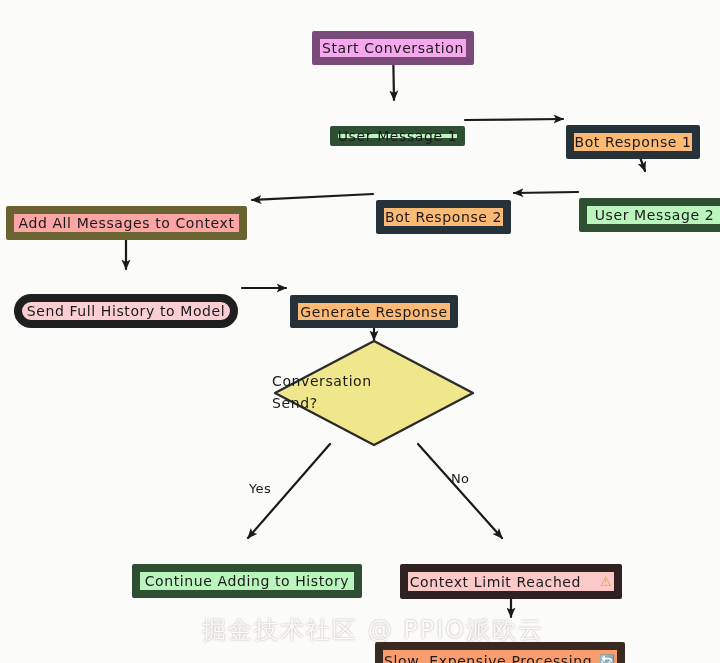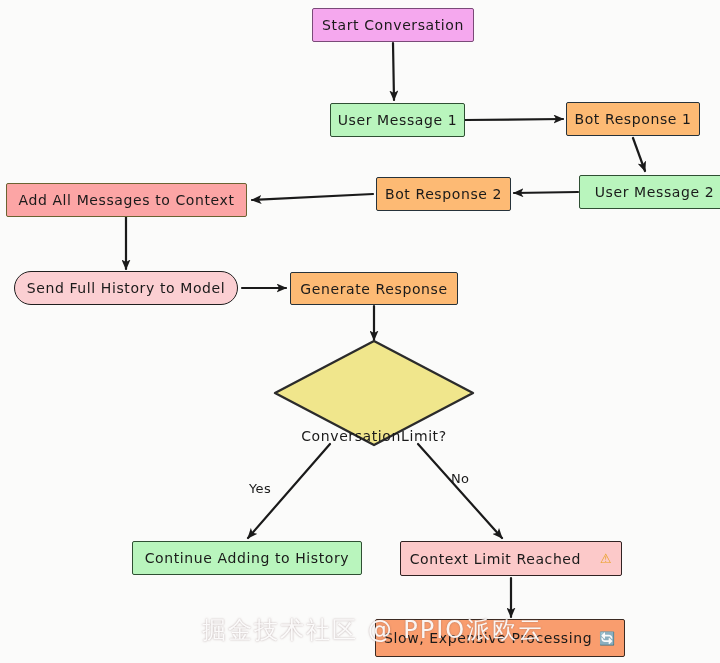--- a/index.html
+++ b/index.html
@@ -20,53 +20,54 @@
   svg#edges {
     position: absolute;
     left: 0;
     top: 0;
     width: 720px;
     height: 663px;
   }
   .node {
     position: absolute;
     box-sizing: border-box;
-    border: 1px solid #701a75;
+    border: 8px solid #701a75;
     border-radius: 2px;
     display: flex;
     align-items: center;
     justify-content: center;
     font-family: "DejaVu Sans", sans-serif;
     font-size: 14px;
     color: #1a1a1a;
     letter-spacing: 0.6px;
     white-space: nowrap;
     z-index: 3;
+    margin-top: 23px;
   }
   .node.pink-start { background: #f5a8ee; border-color: #7a4a78; }
   .node.green      { background: #b9f5bd; border-color: #2f4f33; }
   .node.blue       { background: #fdba74; border-color: #26323a; }
   .node.cream      { background: #fca5a5; border-color: #6b6332; }
   .node.rose       { background: #fbcfd2; border-color: #1f1f1f; }
   .node.salmon     { background: #fcc9c9; border-color: #302222; }
   .node.orange     { background: #f99d6e; border-color: #3b2a22; }
 
   .diamond-wrap {
     position: absolute;
     z-index: 3;
   }
   .diamond-label {
     position: absolute;
     left: 0;
     top: 0;
     width: 100%;
     height: 100%;
     display: flex;
-    flex-direction: row;
-    align-items: flex-end;
+    flex-direction: column;
+    align-items: flex-start;
     justify-content: center;
     font-family: "DejaVu Sans", sans-serif;
     font-size: 14px;
     color: #1a1a1a;
     letter-spacing: 0.6px;
     line-height: 1.55;
     pointer-events: none;
   }
   .edge-label {
     position: absolute;
@@ -130,21 +131,21 @@
       <path d="M330,444 L248,538"></path>
       <path d="M418,444 L502,538"></path>
       <path d="M511,578 L511,617"></path>
     </g>
   </svg>
 
   <div class="node pink-start" style="left:312px; top:8px; width:162px; height:34px;">
     <span>Start Conversation</span>
   </div>
 
-  <div class="node green" style="left:330px; top:103px; width:135px; height:34px;">
+  <div class="node green" style="left:330px; top:103px; width:135px; height:20px;">
     <span>User Message 1</span>
   </div>
 
   <div class="node blue" style="left:566px; top:102px; width:134px; height:34px;">
     <span>Bot Response 1</span>
   </div>
 
   <div class="node green" style="left:579px; top:175px; width:151px; height:34px;">
     <span>User Message 2</span>
   </div>
@@ -164,21 +165,21 @@
   <div class="node blue" style="left:290px; top:272px; width:168px; height:33px;">
     <span>Generate Response</span>
   </div>
 
   <div class="diamond-wrap" style="left:272px; top:338px; width:204px; height:110px;">
     <svg width="204" height="110" viewBox="0 0 204 110">
       <polygon points="102,3 201,55 102,107 3,55" fill="#f0e68c" stroke="#2b2b2b" stroke-width="2.4" stroke-linejoin="round"></polygon>
     </svg>
     <div class="diamond-label">
       <span>Conversation</span>
-      <span>Limit?</span>
+      <span>Send?</span>
     </div>
   </div>
 
   <div class="edge-label" style="left:249px; top:481px;">Yes</div>
 
   <div class="edge-label" style="left:451px; top:471px;">No</div>
 
   <div class="node green" style="left:132px; top:541px; width:230px; height:34px;">
     <span>Continue Adding to History</span>
   </div>

